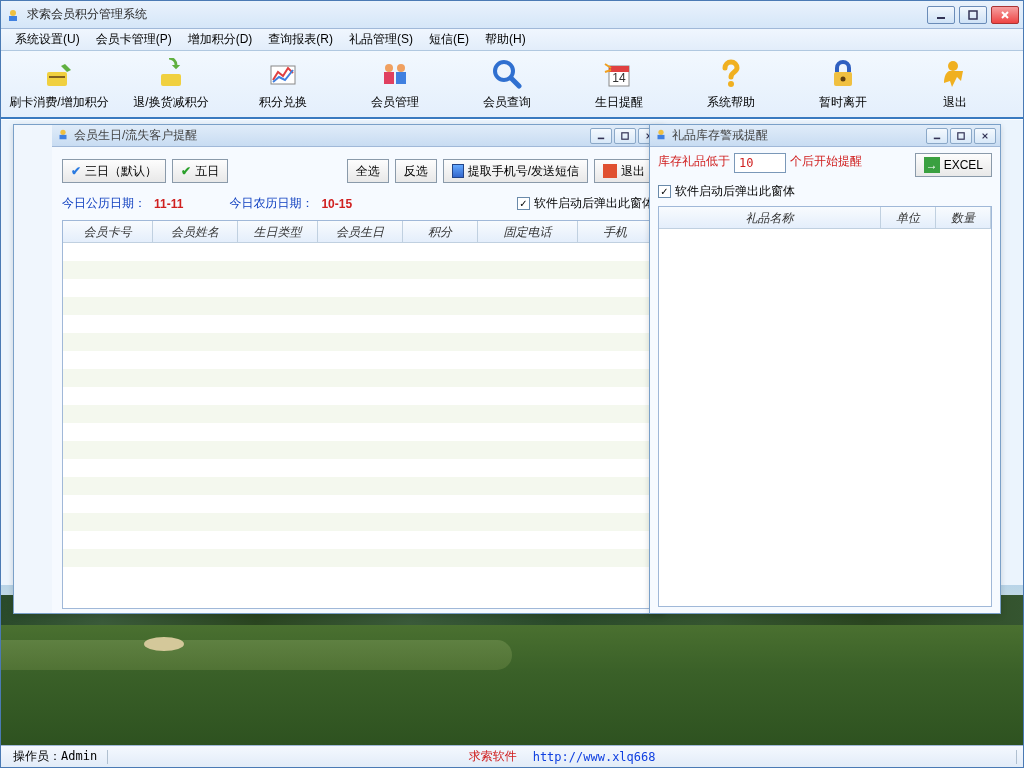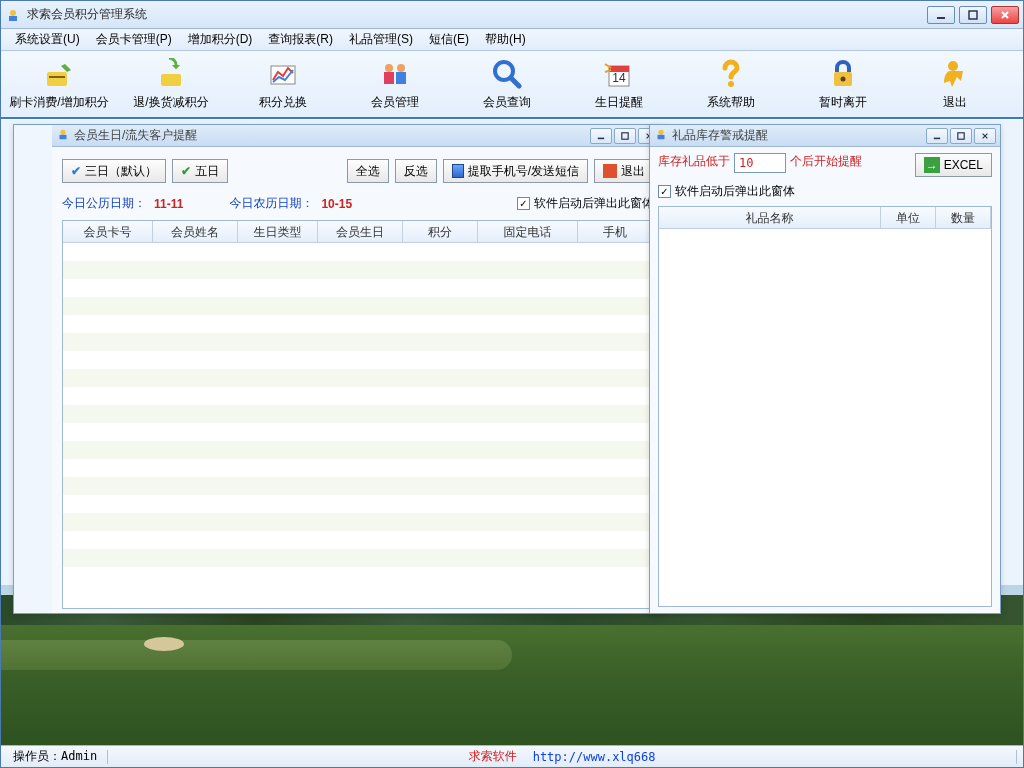--- a/index.html
+++ b/index.html
@@ -61,21 +61,21 @@
 
 
 .date-row { display:flex; align-items:center; gap:8px; padding:4px 0 8px 0; }
 .date-lbl { color:#1040c0; }
 .date-val { color:#d02020; font-weight:bold; }
 .checkbox { display:inline-flex; align-items:center; gap:4px; cursor:pointer; }
 .checkbox .box { width:13px; height:13px; border:1px solid #6a8aaa; background:#fff; display:inline-flex; align-items:center; justify-content:center; font-size:10px; }
 
 
 .table-wrap { flex:1; border:1px solid #a0b8d8; background:#fff; overflow:hidden; display:flex; flex-direction:column; }
-.thead { display:flex; height:22px; background:linear-gradient(#f8fbfe,#e4eefb); border-bottom:1px solid #c0d0e0; }
+.thead { display:flex; height:22px; background:linear-gradient(#f8fbfe,#e4eefb); border-bottom:1px solid #c0d0e0;font-style:italic; }
 .th { border-right:1px solid #c0d0e0; padding:3px 4px; text-align:center; color:#333; }
 .tbody { flex:1; overflow:auto; }
 .trow { height:18px; display:flex; }
 .trow:nth-child(even) { background:#f4f8ee; }
 
 
 .right-body { padding:6px 8px; display:flex; flex-direction:column; gap:6px; }
 .inline-row { display:flex; align-items:flex-start; gap:4px; }
 .red-text { color:#d02020; }
 .input-num { width:52px; height:20px; border:1px solid #7a98b8; padding:1px 4px; color:#d02020; font-family:monospace; }

